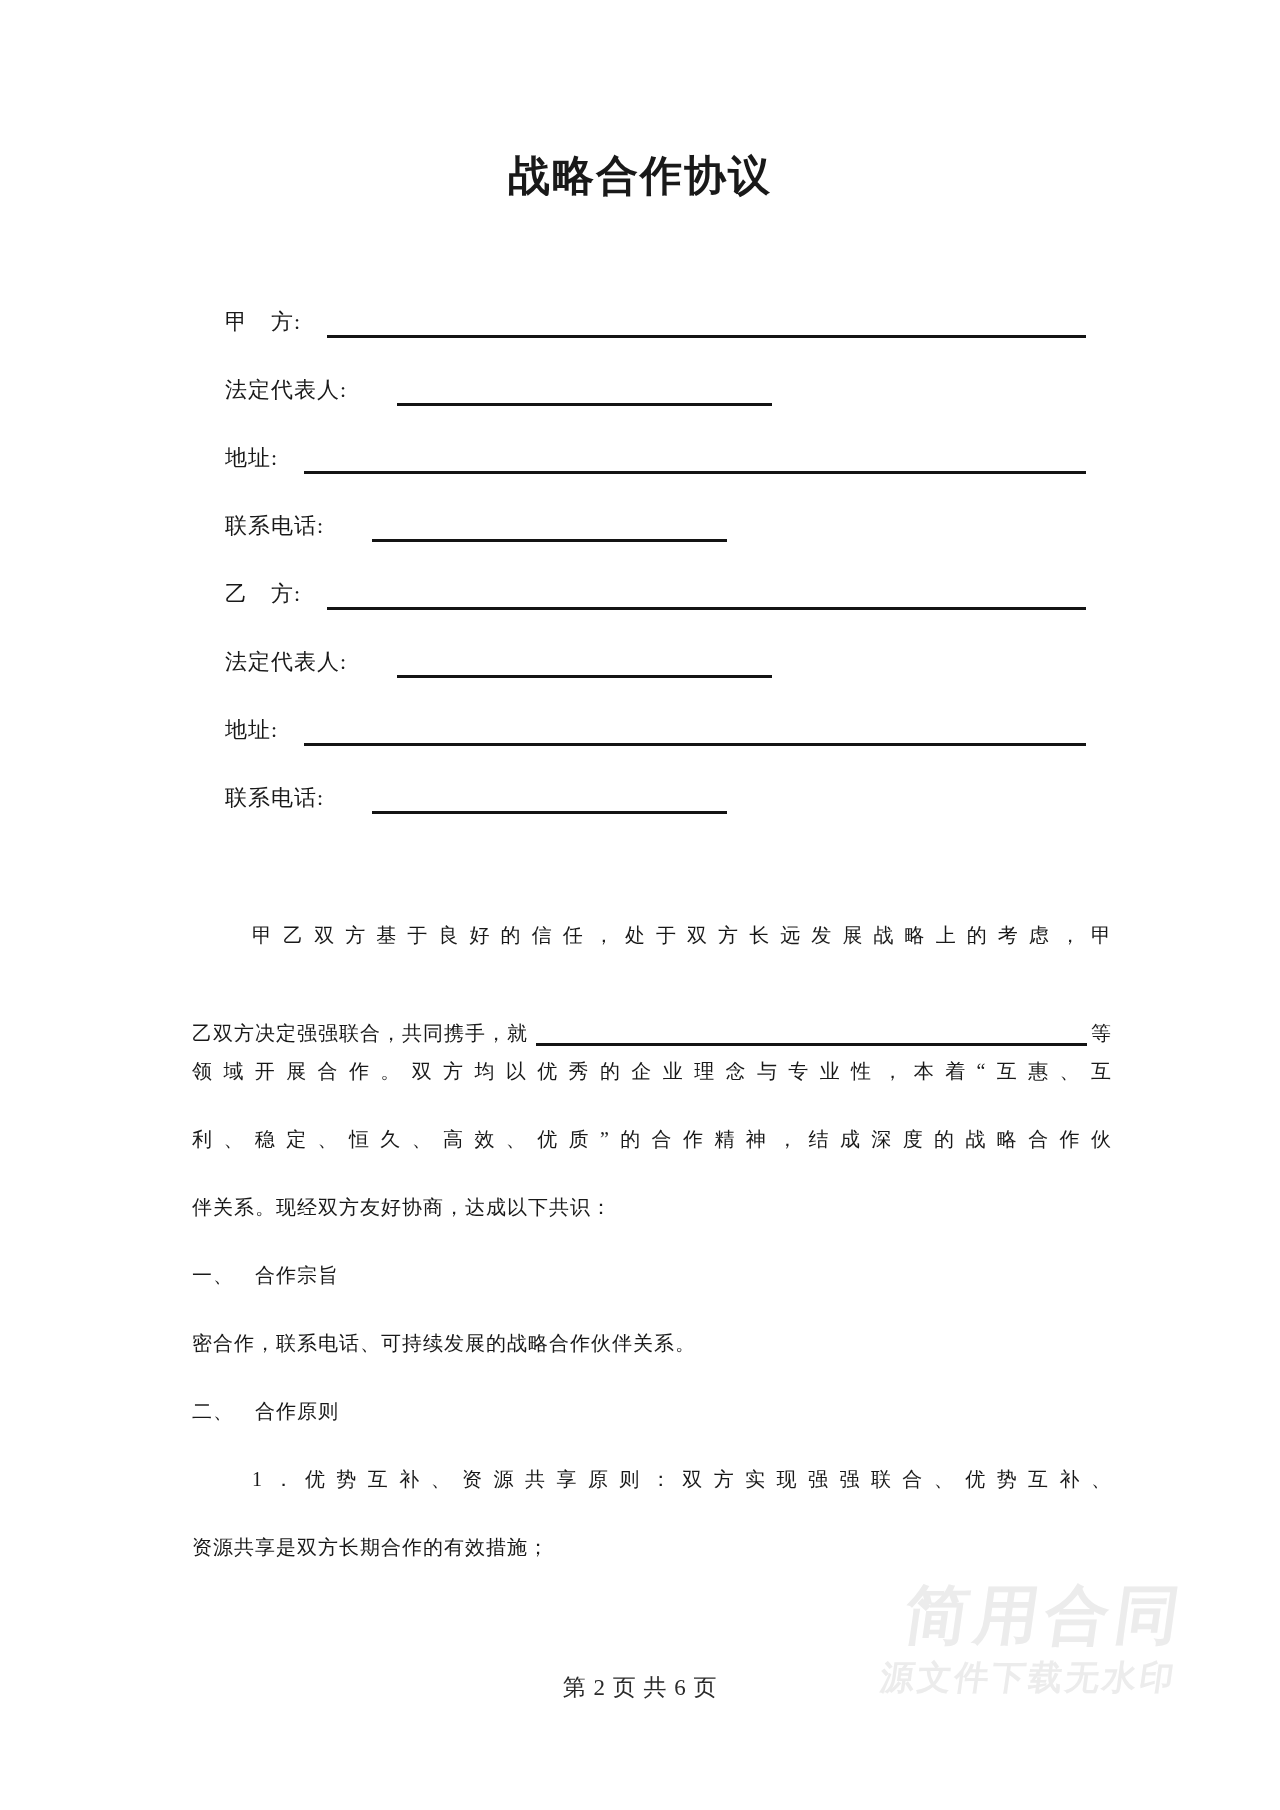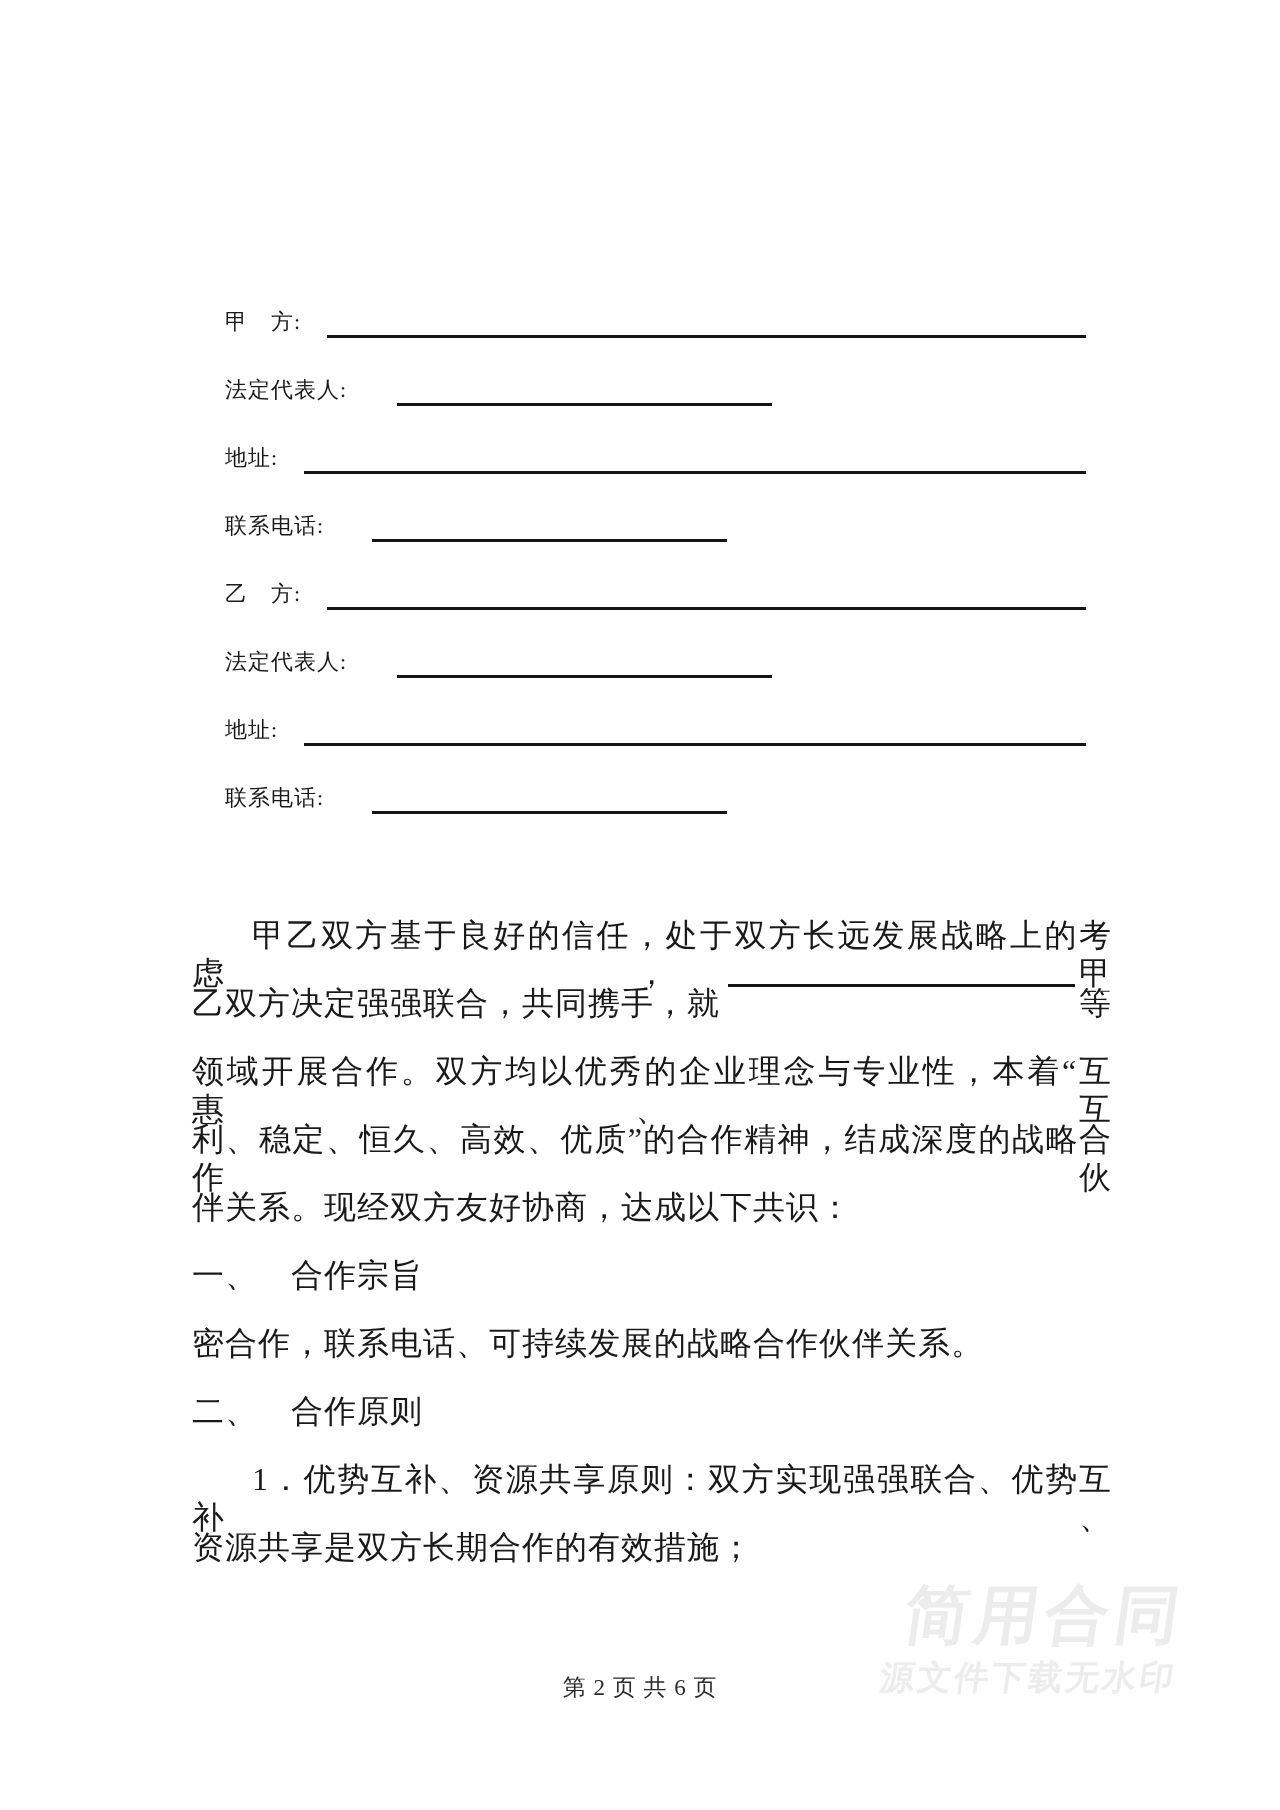--- a/index.html
+++ b/index.html
@@ -40,36 +40,36 @@
     height:0;
     margin-bottom:3px;
   }
   .blank.long { flex:1 1 auto; margin-left:26px; }
   .blank.med-rep { width:375px; margin-left:50px; }
   .blank.med-tel { width:355px; margin-left:48px; }
   
   .bodytext {
     position:absolute; top:916px; left:192px;
     width:920px;
-    font-size:32px;
+    font-size:20px;
     z-index:2;
   }
   .bline {
     height:68px;
     line-height:38px;
     letter-spacing:1px;
     white-space:nowrap;
   }
   .bline.just {
     text-align:justify;
     text-align-last:justify;
     white-space:normal;
   }
   .bline.indent { text-indent:60px; }
-  .flexline { display:flex; }
+  .flexline { display:flex; align-items:flex-end; }
   .flexline span { white-space:pre; line-height:38px; }
   .inline-blank {
     flex:1 1 auto;
     height:0;
     border-bottom:3px solid #141414;
     margin:0 4px 6px 8px;
   }
   
   .footer {
     position:absolute; top:1672px; left:0;
@@ -97,20 +97,21 @@
     font-size:34px; line-height:38px;
     margin-top:10px;
     letter-spacing:3px;
   }
 </style>
 </head>
 <body>
 
 <div class="page">
 
+  <h1 class="title">战略合作协议</h1>
 
   <div class="fields">
     <div class="field-row">
       <span class="flabel">甲　方:</span>
       <div class="blank long"></div>
     </div>
     <div class="field-row">
       <span class="flabel">法定代表人:</span>
       <div class="blank med-rep"></div>
     </div>

